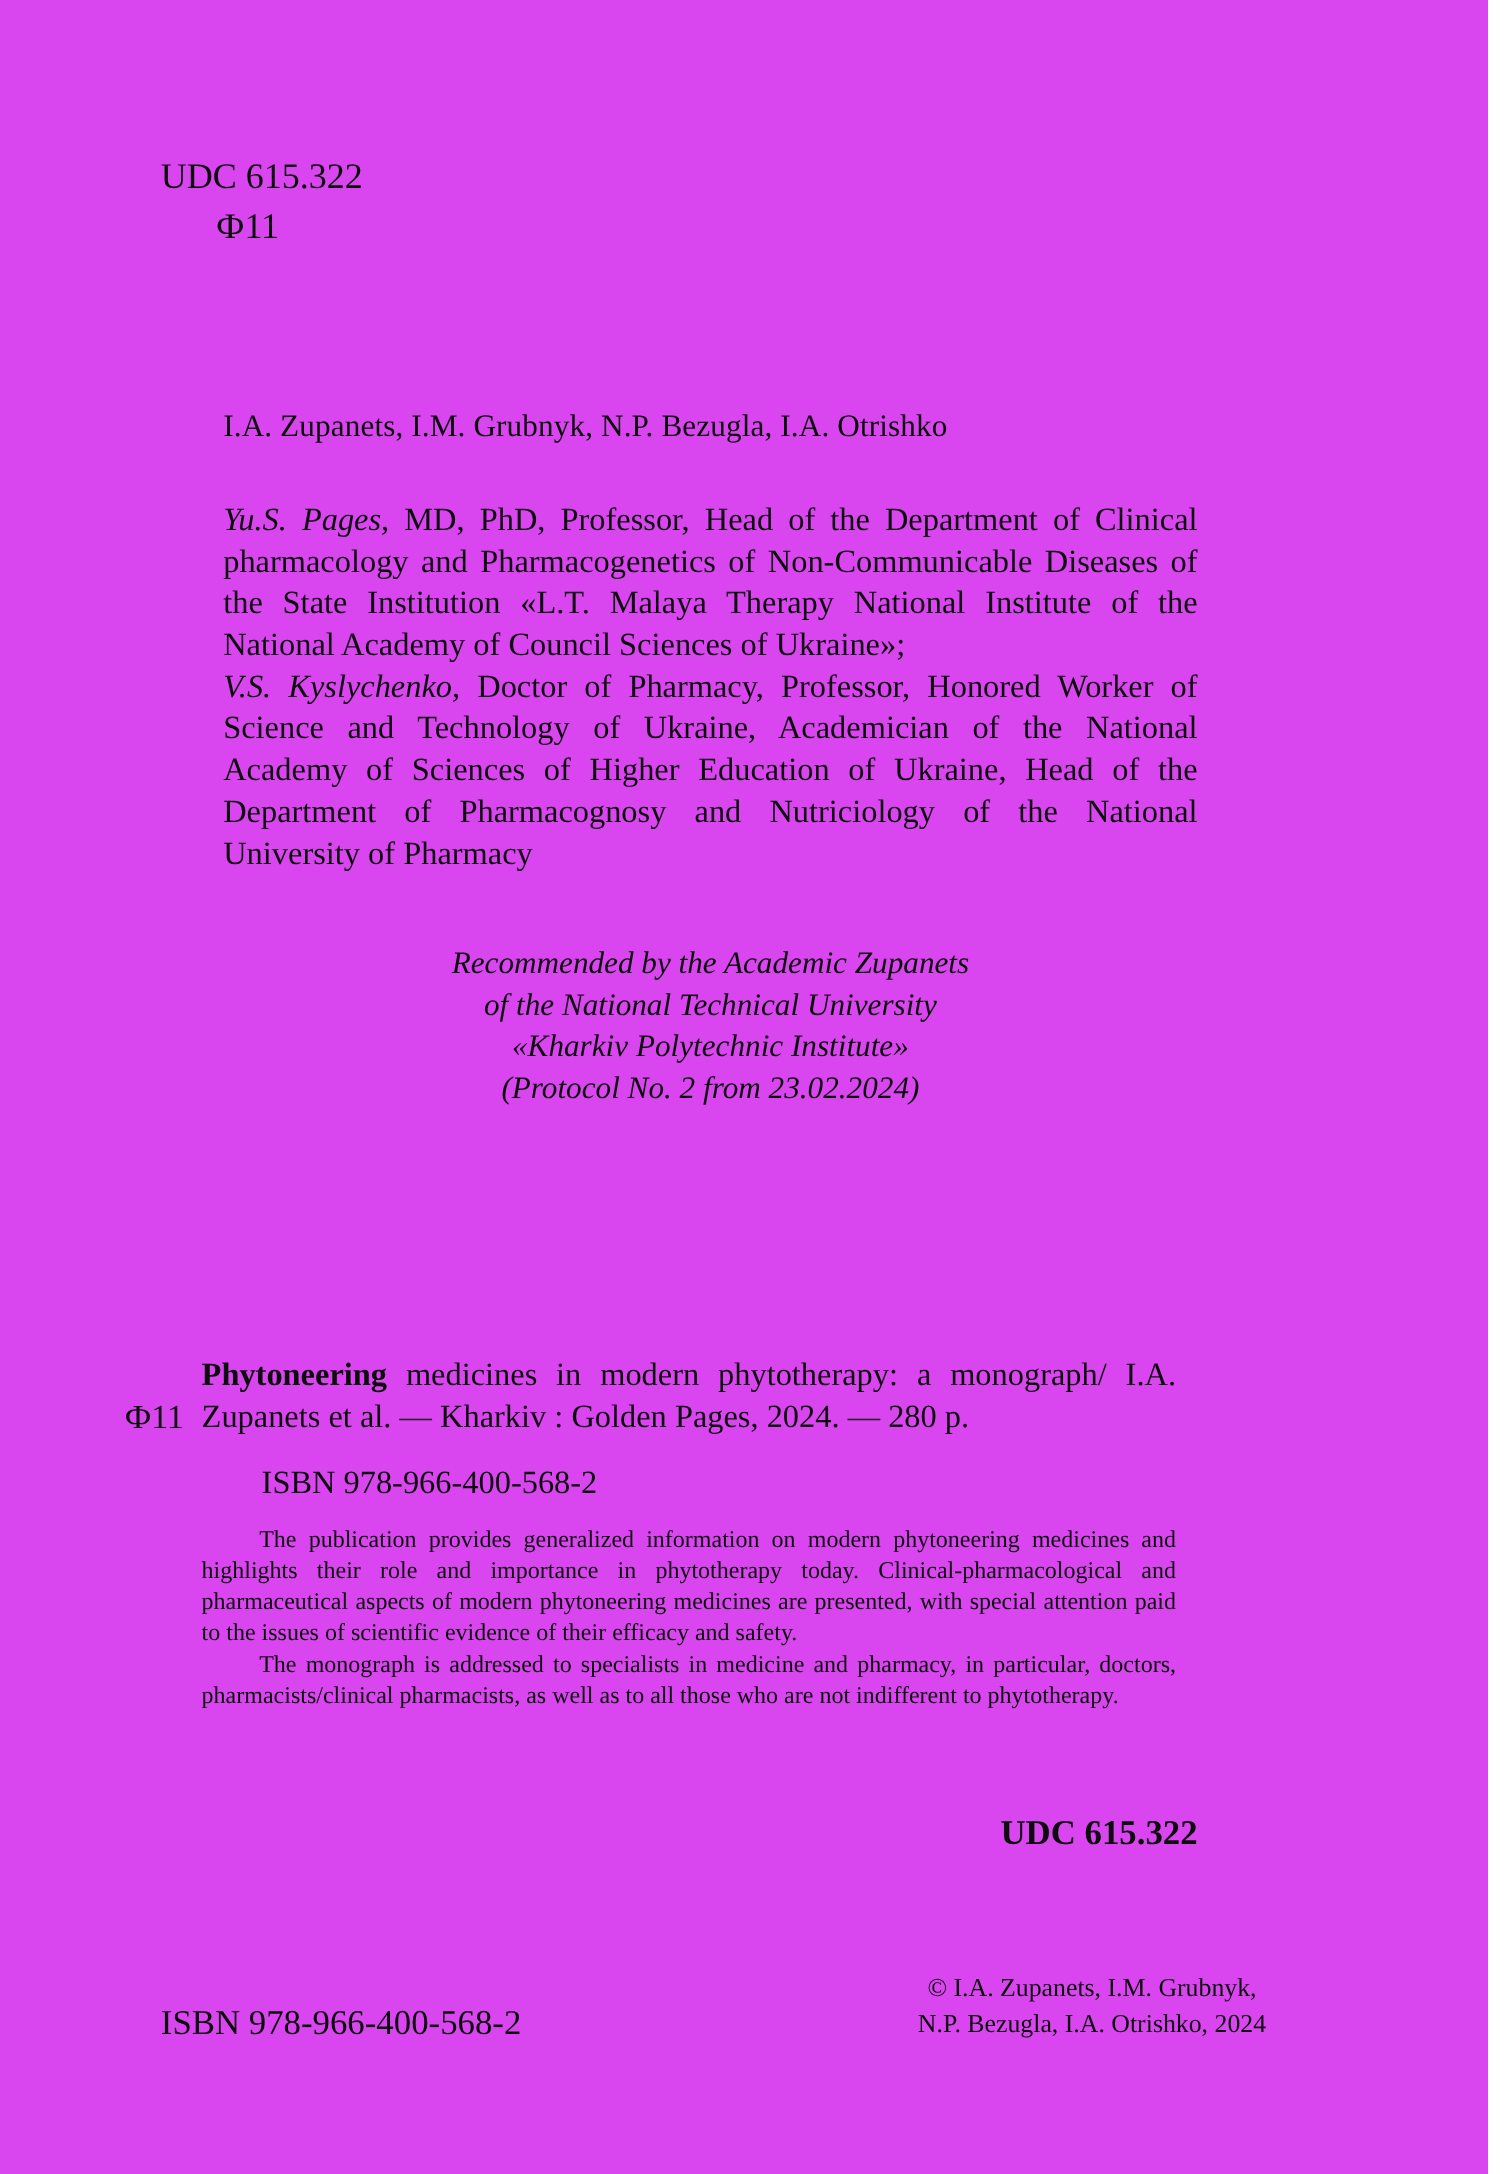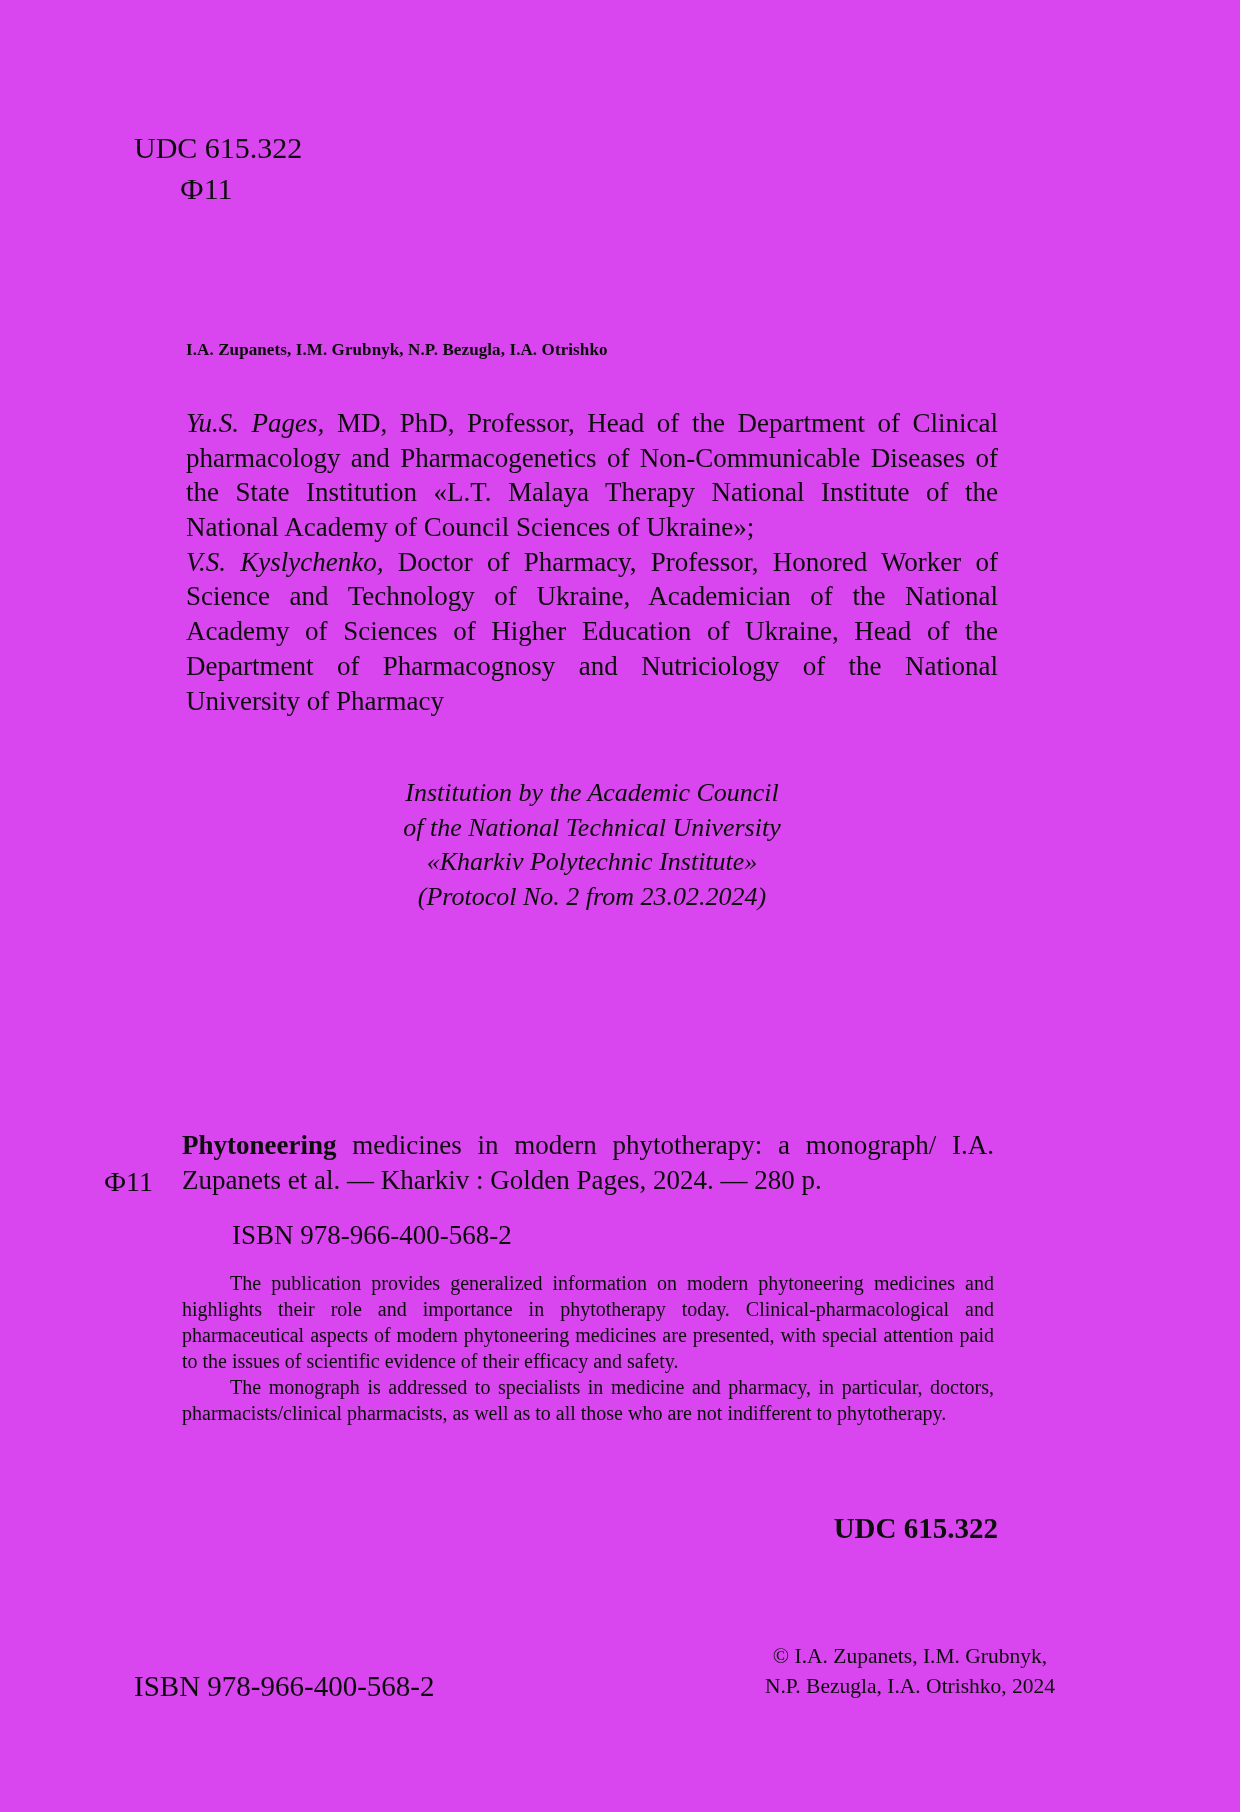--- a/index.html
+++ b/index.html
@@ -34,22 +34,22 @@
 
   
   .content {
     position: absolute;
     left: 186px;
     top: 340px;
     width: 812px;
   }
 
   .authors {
-    font-weight: bold;
-    font-size: 17px;
+    font-weight: normal;
+    font-size: 26px;
     letter-spacing: 0.1px;
     margin: 0 0 46px 0;
     white-space: nowrap;
   }
 
   .reviewers-heading {
     font-weight: bold;
     font-size: 27px;
     margin: 0 0 4px 0;
   }
@@ -71,21 +71,21 @@
     text-align: center;
     font-style: italic;
     font-size: 26px;
     line-height: 1.33;
   }
   .endorsement div { white-space: nowrap; }
 
   
   .catalog {
     position: absolute;
-    left: 182px;
+    left: 168px;
     top: 1128px;
     width: 812px;
   }
 
   .catalog-title {
     font-size: 27px;
     line-height: 1.30;
     text-align: justify;
     text-justify: inter-word;
     margin: 0;
@@ -157,21 +157,21 @@
   <div class="content">
 
     <div class="authors">I.A. Zupanets, I.M. Grubnyk, N.P. Bezugla, I.A. Otrishko</div>
 
 
     <p class="reviewer-para"><span class="reviewer-name">Yu.S. Pages,</span><span> MD, PhD, Professor, Head of the Department of Clinical pharmacology and Pharmacogenetics of Non-Communicable Diseases of the State Institution «L.T. Malaya Therapy National Institute of the National Academy of Council Sciences of Ukraine»;</span></p>
 
     <p class="reviewer-para"><span class="reviewer-name">V.S. Kyslychenko,</span><span> Doctor of Pharmacy, Professor, Honored Worker of Science and Technology of Ukraine, Academician of the National Academy of Sciences of Higher Education of Ukraine, Head of the Department of Pharmacognosy and Nutriciology of the National University of Pharmacy</span></p>
 
     <div class="endorsement">
-      <div>Institution by the Academic Council</div>
+      <div>Recommended by the Academic Zupanets</div>
       <div>of the National Technical University</div>
       <div>«Kharkiv Polytechnic Institute»</div>
       <div>(Protocol No. 2 from 23.02.2024)</div>
     </div>
 
   </div>
 
   <div class="catalog-marker">Ф11</div>
 
   <div class="catalog">

